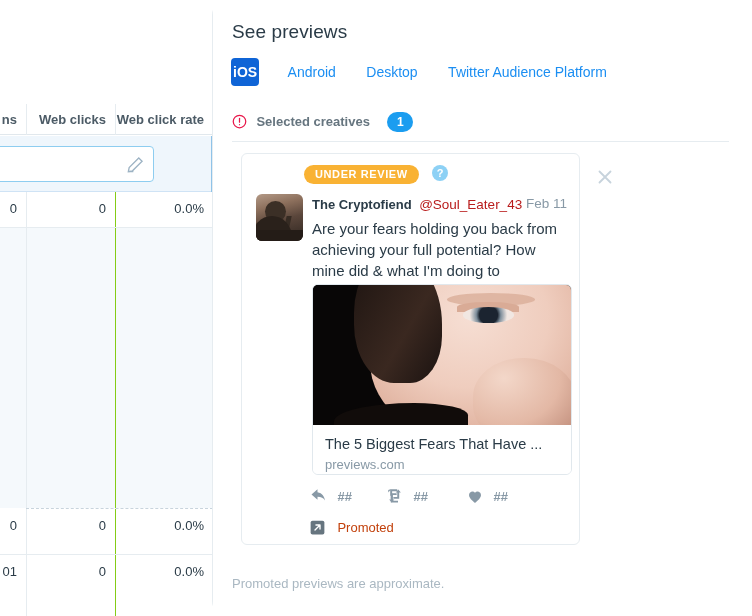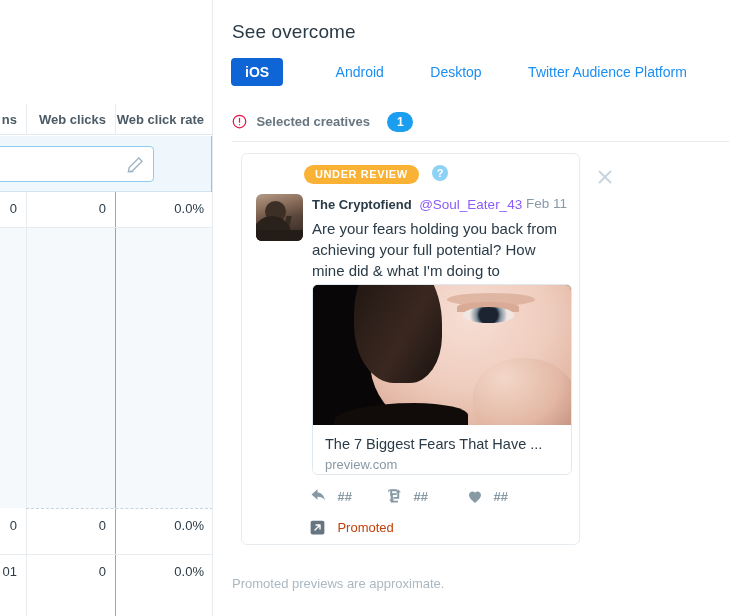--- a/index.html
+++ b/index.html
@@ -8,21 +8,21 @@
     width: 752px; height: 616px;
     background: #ffffff;
     font-family: "Liberation Sans", sans-serif;
     overflow: hidden;
   }
   #root { position: relative; width: 752px; height: 616px; background: #fff; }
 
   
   .table-panel {
     position: absolute; left: 0; top: 0; width: 213px; height: 616px;
-    background: #fff; overflow: hidden;
+    background: #fff; overflow: hidden; border-radius: 15px;
   }
   .tbl-head {
     position: absolute; left: 0; top: 104px; width: 213px; height: 31px;
     background: #fff; border-bottom: 1px solid #e1e8ed;
   }
   .th {
     position: absolute; top: 0; height: 31px; line-height: 31px;
     font-size: 13px; font-weight: bold; color: #4c5b66;
     text-align: right; padding-right: 9px; white-space: nowrap; overflow: hidden;
   }
@@ -74,25 +74,25 @@
   .preview {
     position: absolute; left: 213px; top: 0; right: 0; bottom: 0; background: #fff;
   }
   .see-preview {
     position: absolute; left: 19px; top: 21px;
     font-size: 19px; color: #2a3b47; letter-spacing: .1px;
   }
   .tabs { position: absolute; left: 19px; top: 58px; height: 28px; }
   .tab {
     display: inline-block; font-size: 14px; color: #1b8ef2;
-    padding: 6px 0; margin-right: 26px; vertical-align: top; cursor: pointer; margin-left: 16px;
+    padding: 6px 0; margin-right: 26px; vertical-align: top; cursor: pointer;
   }
   .tab.active {
     background: #0f64d6; color: #fff; font-weight: bold;
-    border-radius: 4px; padding: 6px 14px; margin-right: 32px; margin-left: -1px;
+    border-radius: 4px; padding: 6px 2px; margin-right: 24px; margin-left: -1px;
   }
 
   .sel-creatives { position: absolute; left: 19px; top: 112px; height: 22px; }
   .warn-icon {
     display: inline-block; width: 15px; height: 15px; vertical-align: -2px;
     margin-right: 5px;
   }
   .sel-label {
     display: inline-block; font-size: 13px; font-weight: bold; color: #66757f;
     vertical-align: 1px;
@@ -146,21 +146,21 @@
     position: absolute; left: 29px; top: 22px; width: 5px; height: 16px;
     background: #362b23; transform: skewX(-12deg);
   }
   .avatar .ground {
     position: absolute; left: 0; bottom: 0; width: 47px; height: 11px;
     background: #241c17;
   }
 
   .tweet-head { position: absolute; left: 70px; top: 41px; right: 12px; }
   .tw-name { font-size: 13px; font-weight: bold; color: #2a3b47; }
-  .tw-handle { font-size: 13.5px; color: #8b5cf6; margin-left: 3px; }
+  .tw-handle { font-size: 13.5px; color: #b91c1c; margin-left: 3px; }
   .tw-date { font-size: 13.5px; color: #8899a6; float: right; margin-top: 1px; }
   .tweet-text {
     position: absolute; left: 70px; top: 64px; width: 246px;
     font-size: 15px; line-height: 21px; color: #2a3b47;
   }
 
   
   .link-card {
     position: absolute; left: 70px; top: 130px; width: 260px; height: 191px;
     border: 1px solid #e1e8ed; border-radius: 6px; overflow: hidden; cursor: pointer;
@@ -271,21 +271,21 @@
       <div class="td c0">01</div>
       <div class="td c1">0</div>
       <div class="td c2">0.0%</div>
     </div>
 
     <div class="panel-edge"></div>
   </div>
 
   <div class="preview">
 
-    <div class="see-preview">See overcome</div>
+    <div class="see-preview">See previews</div>
 
     <div class="tabs">
       <span class="tab active">iOS</span>
       <span class="tab">Android</span>
       <span class="tab">Desktop</span>
       <span class="tab">Twitter Audience Platform</span>
     </div>
 
     <div class="sel-creatives">
       <span class="warn-icon">
@@ -334,22 +334,22 @@
           <div class="li-dark"></div>
           <div class="li-face"></div>
           <div class="li-hair"></div>
           <div class="li-brow"></div>
           <div class="li-eyelid"></div>
           <div class="li-eye"></div>
           <div class="li-hand"></div>
           <div class="li-shoulder"></div>
         </div>
         <div class="link-meta">
-          <div class="link-title">The 7 Biggest Fears That Have ...</div>
-          <div class="link-domain">preview.com</div>
+          <div class="link-title">The 5 Biggest Fears That Have ...</div>
+          <div class="link-domain">previews.com</div>
         </div>
       </div>
 
       <div class="actions">
         <span class="act a0">
           <span class="ico">
             <svg viewBox="0 0 24 24" width="18" height="18" fill="currentColor">
               <path d="M10 7V3L2 10l8 7v-4.1c5 0 8 1.5 10 5.1-.8-5-3.5-10-10-11z"></path>
             </svg>
           </span>

